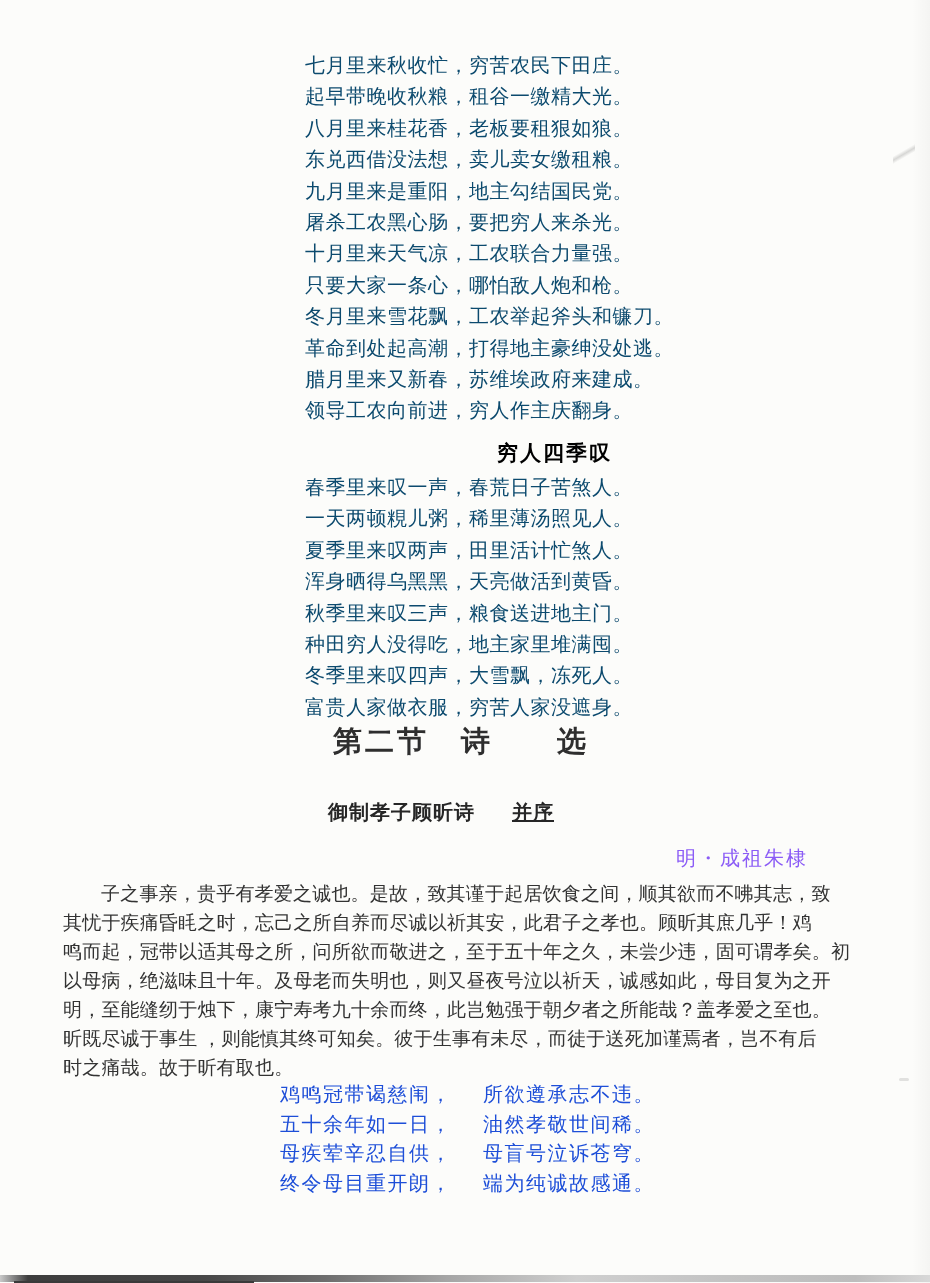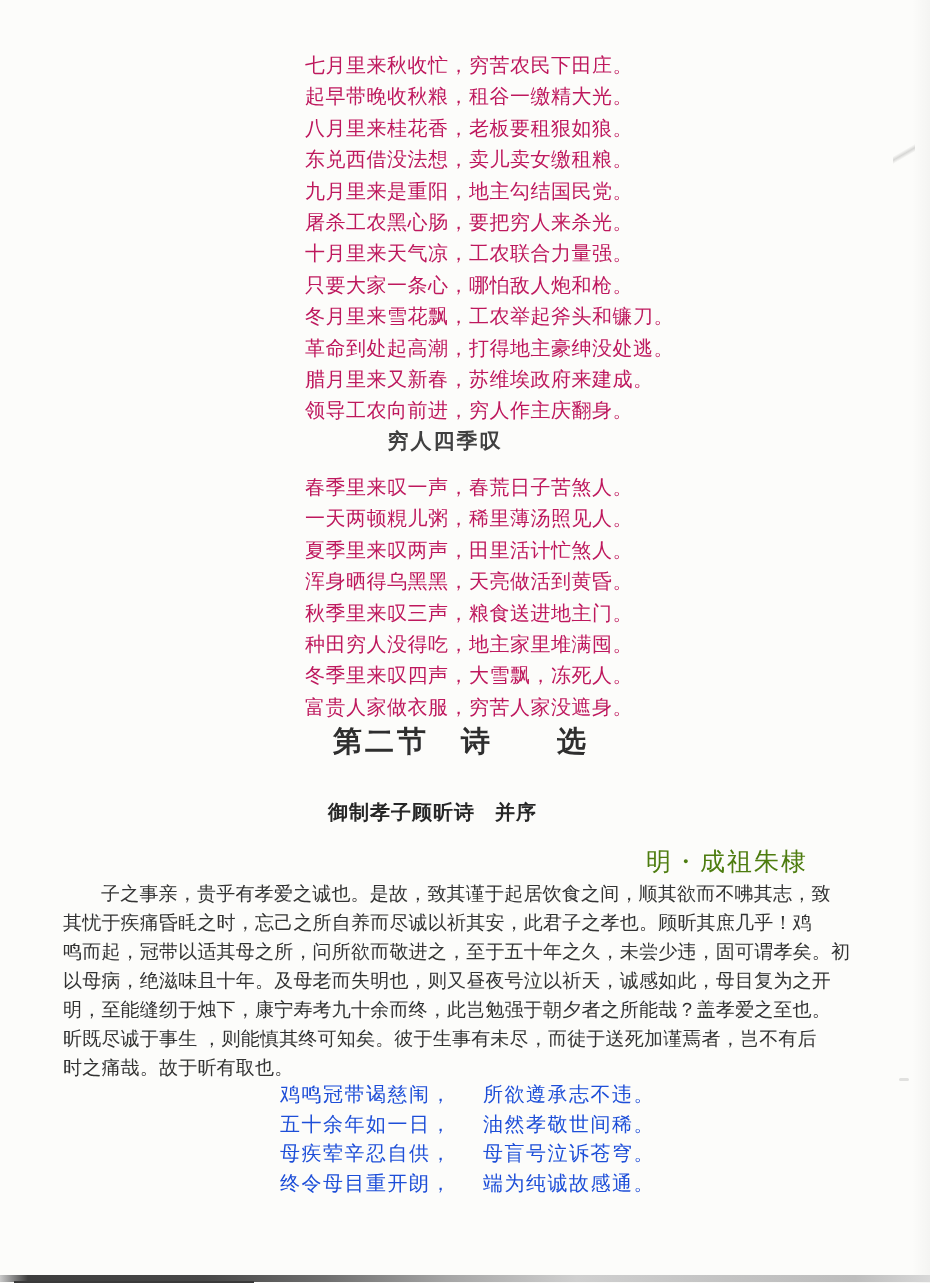--- a/index.html
+++ b/index.html
@@ -6,45 +6,45 @@
   .page{
     position:relative;
     width:930px;height:1283px;
     margin:0 auto;
     background:#fcfcfa;
     overflow:hidden;
     font-family:"Liberation Serif", serif;
     color:#333;
   }
   
-  .poem{position:absolute;left:305px;font-size:20px;color:#be185d;letter-spacing:0.5px;white-space:nowrap;}
+  .poem{position:absolute;left:305px;font-size:20px;color:#0c4a6e;letter-spacing:0.5px;white-space:nowrap;}
   .poem .pline{line-height:31.4px;height:31.4px;}
   .folk-song{top:50px;}
   .seasons{top:472px;}
   
   .poem-title{
     position:absolute;left:290px;top:427px;width:310px;
-    text-align:center;margin:0;
+    text-align:right;margin:12px;
     font-family:"Liberation Sans", sans-serif;
-    font-weight:bold;font-size:21px;color:#404040;letter-spacing:2px;
+    font-weight:bold;font-size:21px;color:#000000;letter-spacing:2px;
   }
   .section-heading{
     position:absolute;left:333px;top:722px;margin:0;
     font-size:29px;font-weight:bold;color:#2e2e2e;letter-spacing:3px;
     font-family:"Liberation Serif", serif;white-space:pre;
   }
   .subheading{
     position:absolute;left:328px;top:799px;
     font-family:"Liberation Sans", sans-serif;
     font-weight:bold;font-size:20px;color:#262626;letter-spacing:1px;white-space:nowrap;
   }
-  .subheading .subtitle{margin-left:20px;}
+  .subheading .subtitle{margin-left:37px;text-decoration:underline;}
   .attribution{
     position:absolute;right:122px;top:845px;
-    font-size:25px;color:#4d7c0f;letter-spacing:2px;
+    font-size:20px;color:#8b5cf6;letter-spacing:2px;
   }
   .preface{
     position:absolute;left:63px;top:879px;width:818px;
     font-size:19px;color:#333;line-height:29px;
   }
   .preface .prose-line{white-space:nowrap;letter-spacing:0.2px;}
   .preface .indent{text-indent:2em;}
   
   .verse-col{position:absolute;top:1080px;font-size:20px;color:#1d4ed8;letter-spacing:1.5px;white-space:nowrap;}
   .verse-col .vline{line-height:29.5px;height:29.5px;}

